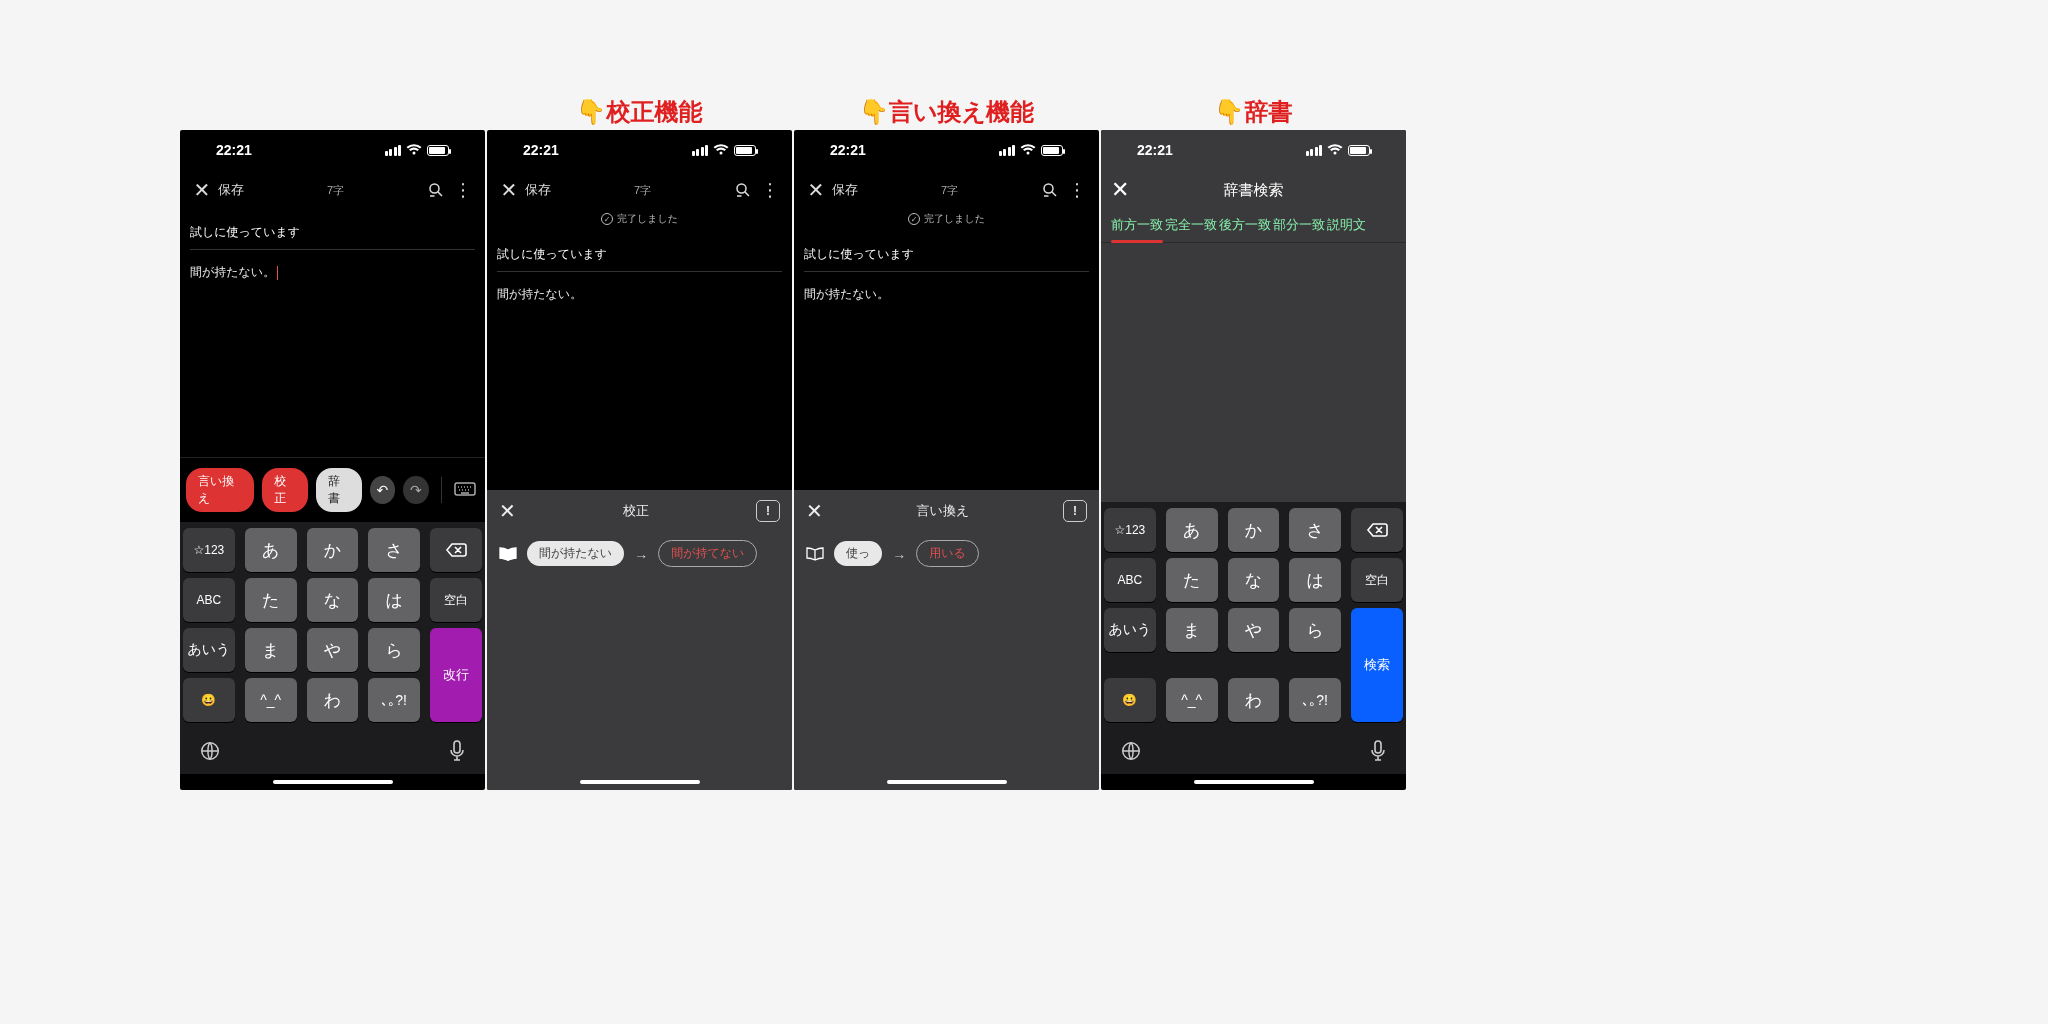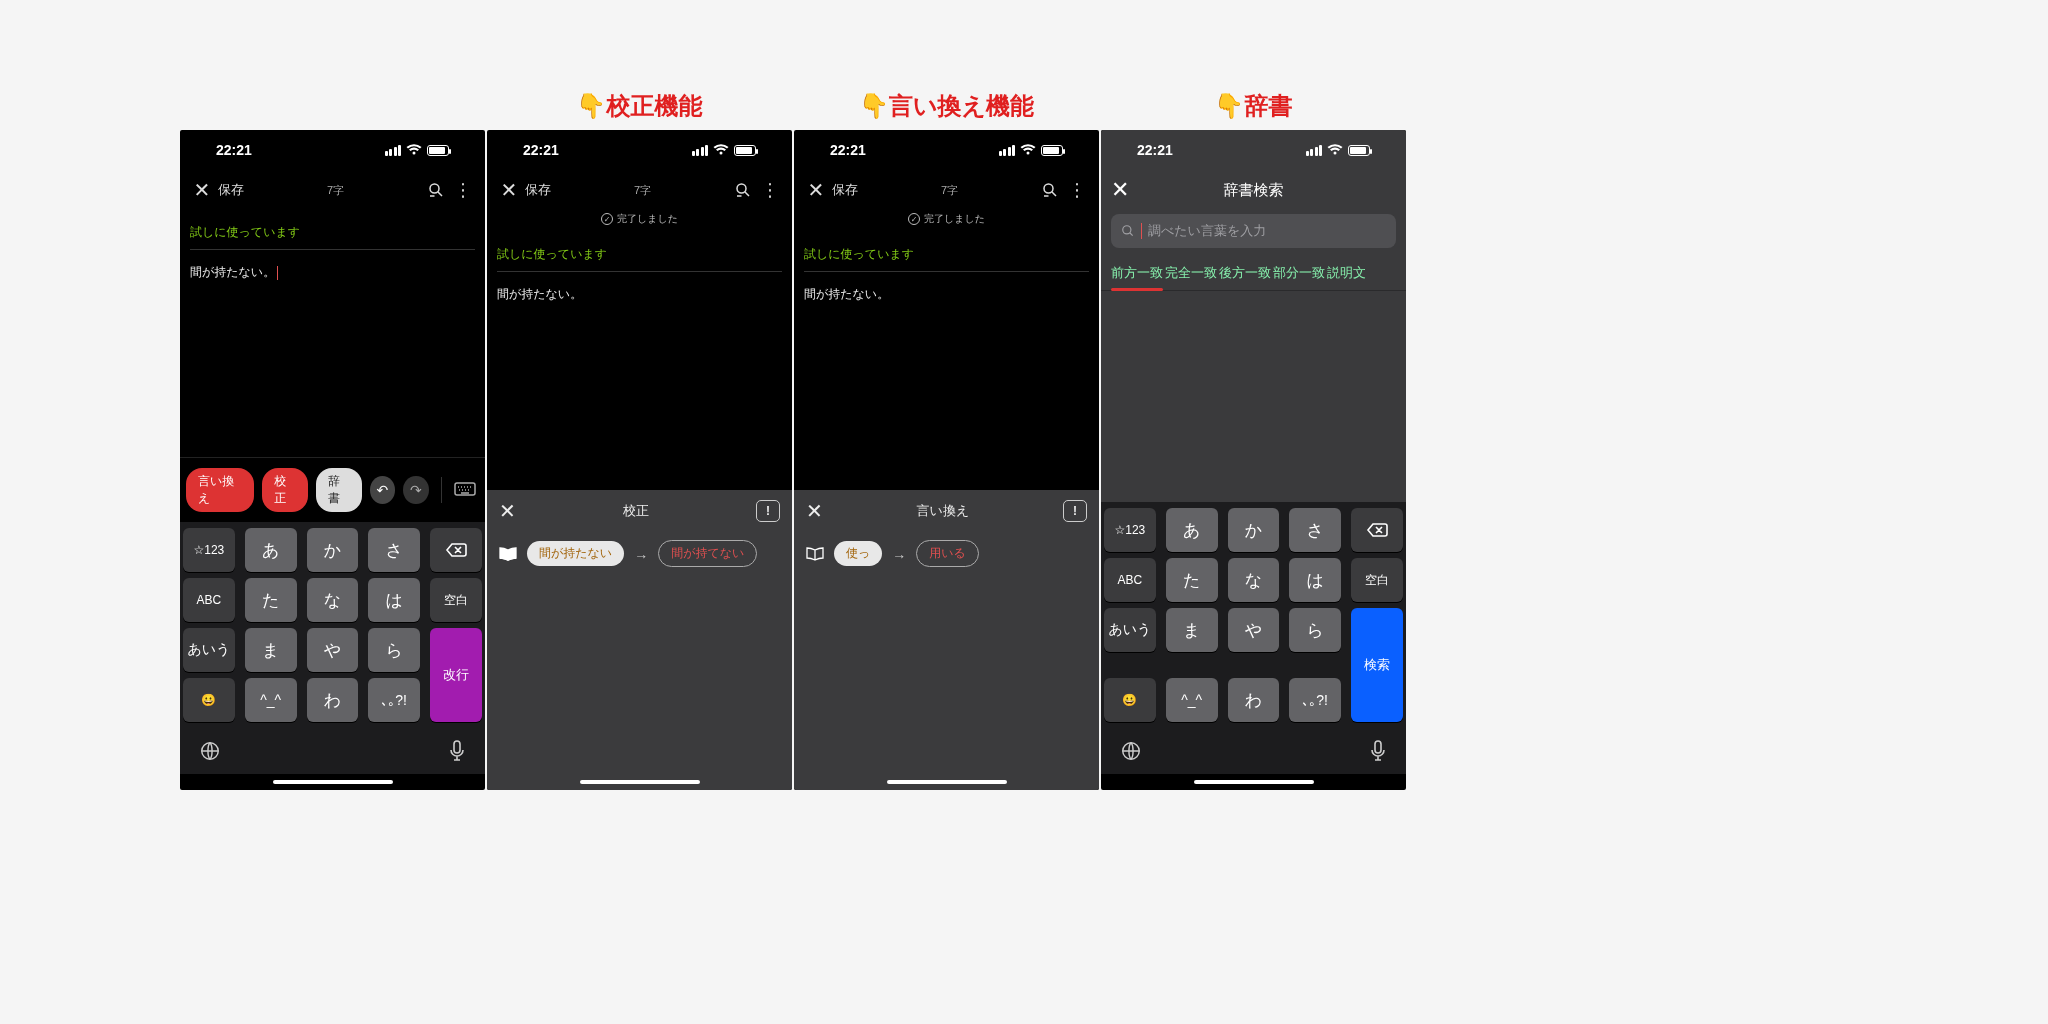--- a/index.html
+++ b/index.html
@@ -1,21 +1,21 @@
 <!DOCTYPE html>
 <html><head>
 <meta charset="utf-8">
 <style>
   * { box-sizing: border-box; margin: 0; padding: 0; font-family: -apple-system, "Hiragino Sans", sans-serif; }
   html, body { width: 2048px; height: 1024px; background: #f5f5f5; }
   .canvas { position: relative; width: 2048px; height: 1024px; }
 
   .label {
     position: absolute;
-    top: 90px;
+    top: 96px;
     font-size: 24px;
     font-weight: 700;
     color: #E02020;
     text-align: center;
     width: 305px;
   }
 
   .phone {
     position: absolute;
     top: 130px;
@@ -67,21 +67,21 @@
     font-size: 10px; color:#bbb; gap:4px; padding: 2px 0 6px;
   }
   .completed .chk {
     width:12px;height:12px;border:1px solid #bbb;border-radius:50%;
     display:flex;align-items:center;justify-content:center;font-size:8px;
   }
 
   
   .editor { flex: 1; padding: 4px 10px; }
   .editor-title {
-    font-size: 12px; color: #84cc16; padding: 10px 0 8px;
+    font-size: 12px; color: #ffffff; padding: 10px 0 8px;
     border-bottom: 1px solid #333;
   }
   .editor-body { font-size: 12px; color: #eee; padding-top: 14px; }
   .cursor {
     display:inline-block; width:1px; height:14px; background:#E05050;
     vertical-align:middle; margin-left:2px;
   }
 
   
   .pill-row {
@@ -112,21 +112,21 @@
   .panel-head .x { font-size: 20px; }
   .panel-head .report {
     width:24px;height:22px;border:1.5px solid #ccc;border-radius:5px;
     display:flex;align-items:center;justify-content:center;font-size:12px;font-weight:700;
   }
   .sugg-row {
     display:flex; align-items:center; gap:10px; padding: 8px 12px 0;
   }
   .book-ico { color:#fff; }
   .chip-from {
-    background:#e8e8e8; color:#a16207; border-radius:14px; padding:4px 12px; font-size:12px;
+    background:#e8e8e8; color:#404040; border-radius:14px; padding:4px 12px; font-size:12px;
   }
   .chip-to {
     border:1px solid #aaa; color:#E05050; border-radius:14px; padding:4px 12px; font-size:12px;
   }
   .arrow { color:#ccc; font-size:14px; }
   .panel-fill { flex:1; }
 
   
   .dict-top { background:#3a3a3c; }
   .dict-bar {
@@ -422,28 +422,20 @@
             <span class="batt-fill"></span>
           </span>
     </span>
   </div>
   <div class="dict-top">
     <div class="dict-bar">
       <span class="x">✕</span>
       <span class="ttl">辞書検索</span>
       <span style="width:28px"></span>
     </div>
-    <div class="search">
-      <svg width="14" height="14" viewBox="0 0 24 24">
-            <circle cx="10" cy="10" r="7" fill="none" stroke="#9f9fa3" stroke-width="2"></circle>
-            <path stroke="#9f9fa3" stroke-width="2" d="M15 15l5 5"></path>
-          </svg>
-      <span class="caret"></span>
-      <span>調べたい言葉を入力</span>
-    </div>
     <div class="tabs">
       <div class="active">前方一致</div>
       <div>完全一致</div>
       <div>後方一致</div>
       <div>部分一致</div>
       <div>説明文</div>
     </div>
   </div>
   <div class="dict-body"></div>
   <div class="kbd">

